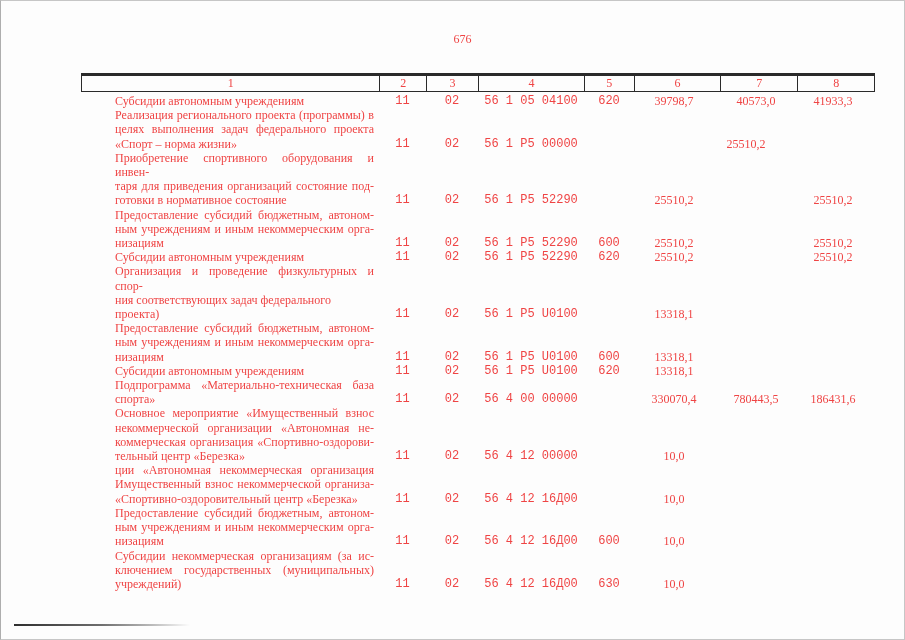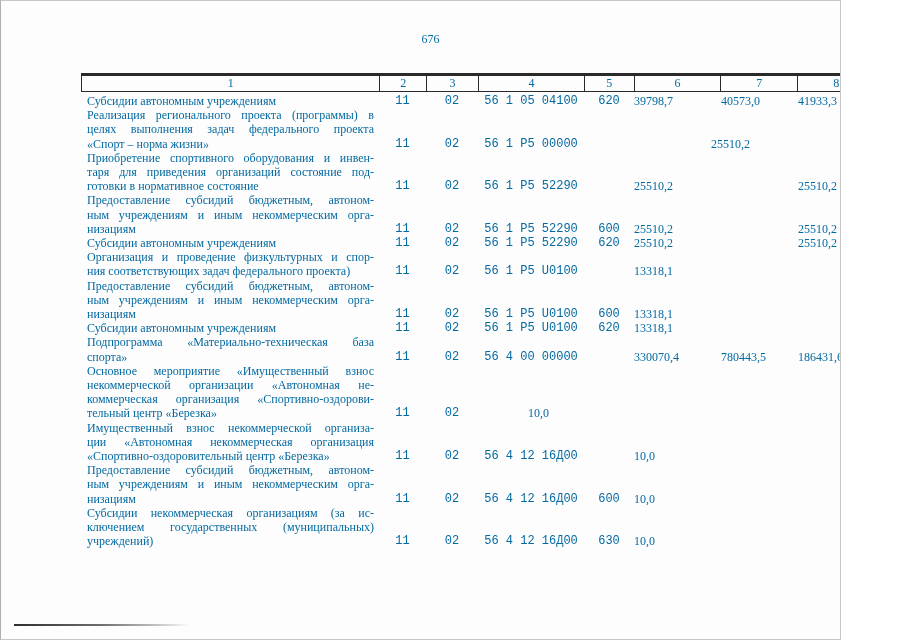--- a/index.html
+++ b/index.html
@@ -1,24 +1,24 @@
 <!DOCTYPE html>
 <html><head>
 <meta charset="utf-8">
 <style>
   html,body { margin:0; padding:0; background:#ffffff; }
   .screen {
     position:relative;
-    width:841px; height:640px;
+    width:905px; height:640px;
     background:#fdfdfd;
     box-sizing:border-box;
     border:1px solid #c6c6c6;
     border-left-color:#aeaeae;
     font-family:"Liberation Serif", serif;
-    color:#0369a1;
+    color:#ef4444;
     overflow:hidden;
   }
   .page-number {
     position:absolute; top:31px; left:0; right:-20px;
     text-align:center; font-size:12px; line-height:14px;
   }
   .tbl { position:absolute; left:80px; top:72px; width:794px; }
   .thead {
     display:flex;
     border:1px solid #2a2a2a;
@@ -32,25 +32,25 @@
     line-height:13px;
     padding:1px 0;
   }
   .th + .th { border-left:1px solid #2a2a2a; }
   .c1{width:298px} .c2{width:47px} .c3{width:52px} .c4{width:106px}
   .c5{width:50px} .c6{width:87px} .c7{width:77px} .c8{width:77px}
   .tbody { margin-top:2px; font-size:12px; line-height:14.2px; }
   .row { display:flex; }
   .cell { box-sizing:border-box; }
   .name { padding:0 5px 0 6px; }
-  .name .ln { text-align:left; }
+  .name .ln { text-align:left;margin-left:28px; }
   .name .ln.j { text-align:justify; text-align-last:justify; }
   .num { display:flex; align-items:flex-end; }
   .num.center { justify-content:center;font-family:Liberation Mono, monospace; }
-  .num.right { justify-content:flex-start; padding-right:7px; }
+  .num.right { justify-content:center; padding-right:7px; }
   .artifact {
     position:absolute; left:13px; top:623px; width:176px; height:2px;
     background:linear-gradient(to right,#2e2e2e,#6f6f6f 50%,#b9b9b9 78%,rgba(255,255,255,0));
   }
 </style>
 </head>
 <body>
 
 <div class="screen">
 
@@ -315,37 +315,40 @@
             <div class="ln j">некоммерческой организации «Автономная не-</div>
             <div class="ln j">коммерческая организация «Спортивно-оздорови-</div>
             <div class="ln">тельный центр «Березка»</div>
           </div>
           <div class="cell num c2 center">
             <span>11</span>
           </div>
           <div class="cell num c3 center">
             <span>02</span>
           </div>
+          <div class="cell num c4 center">
+            <span>56 4 12 00000</span>
+          </div>
           <div class="cell num c5 center">
             <span></span>
           </div>
           <div class="cell num c6 right">
             <span>10,0</span>
           </div>
           <div class="cell num c7 right">
             <span></span>
           </div>
           <div class="cell num c8 right">
             <span></span>
           </div>
         </div>
         <div class="row">
           <div class="cell name c1">
+            <div class="ln j">ции «Автономная некоммерческая организация</div>
             <div class="ln j">Имущественный взнос некоммерческой организа-</div>
-            <div class="ln j">ции «Автономная некоммерческая организация</div>
             <div class="ln">«Спортивно-оздоровительный центр «Березка»</div>
           </div>
           <div class="cell num c2 center">
             <span>11</span>
           </div>
           <div class="cell num c3 center">
             <span>02</span>
           </div>
           <div class="cell num c4 center">
             <span>56 4 12 16Д00</span>

